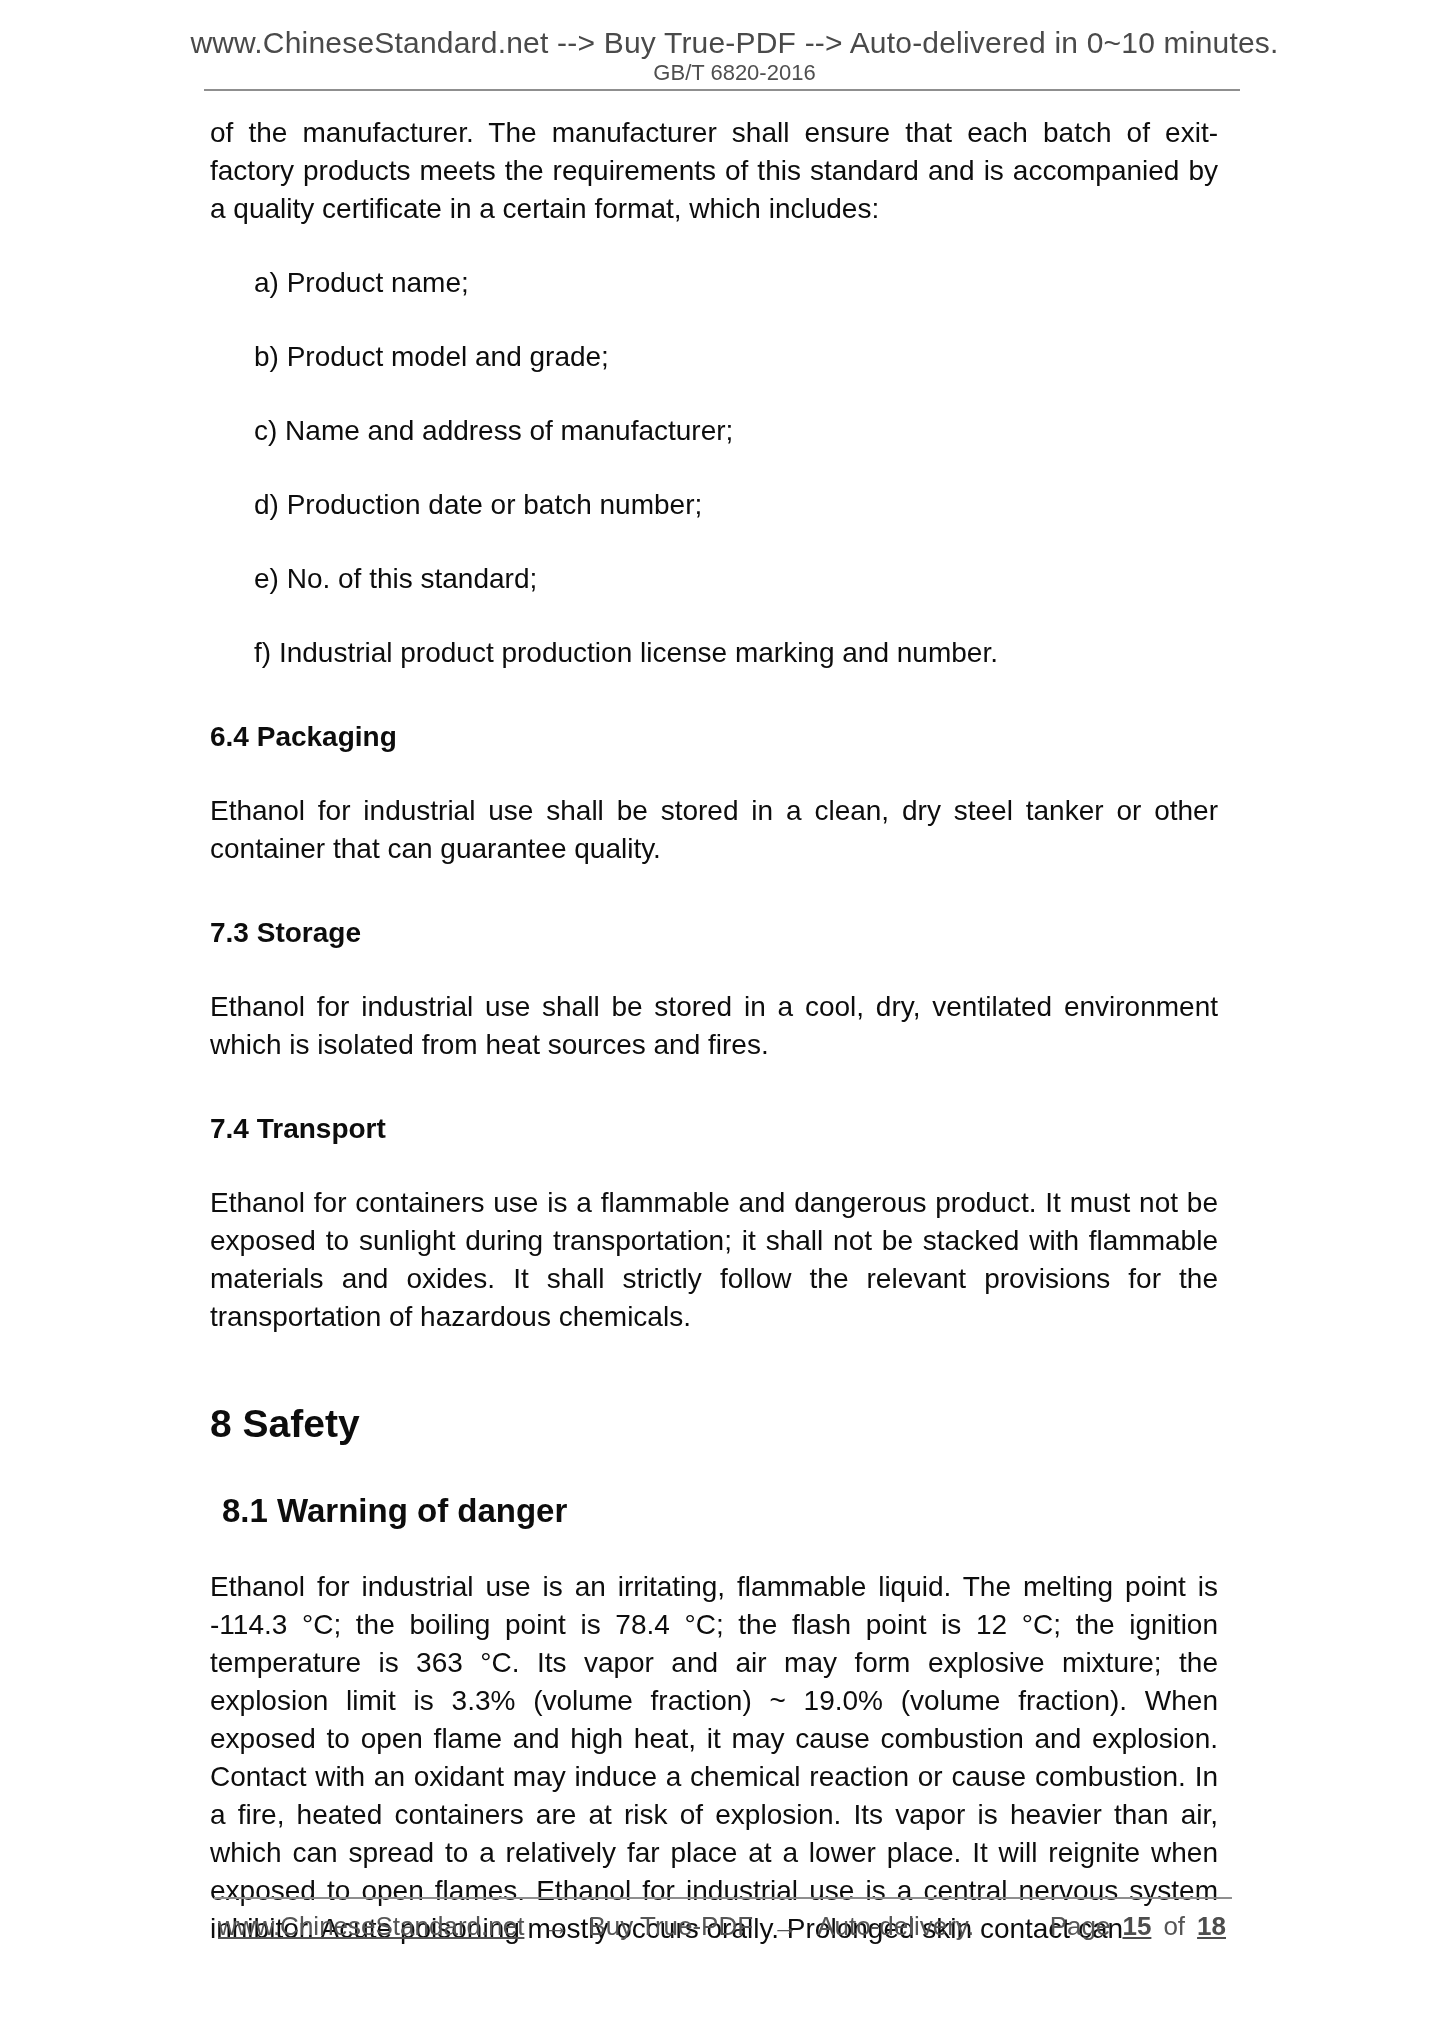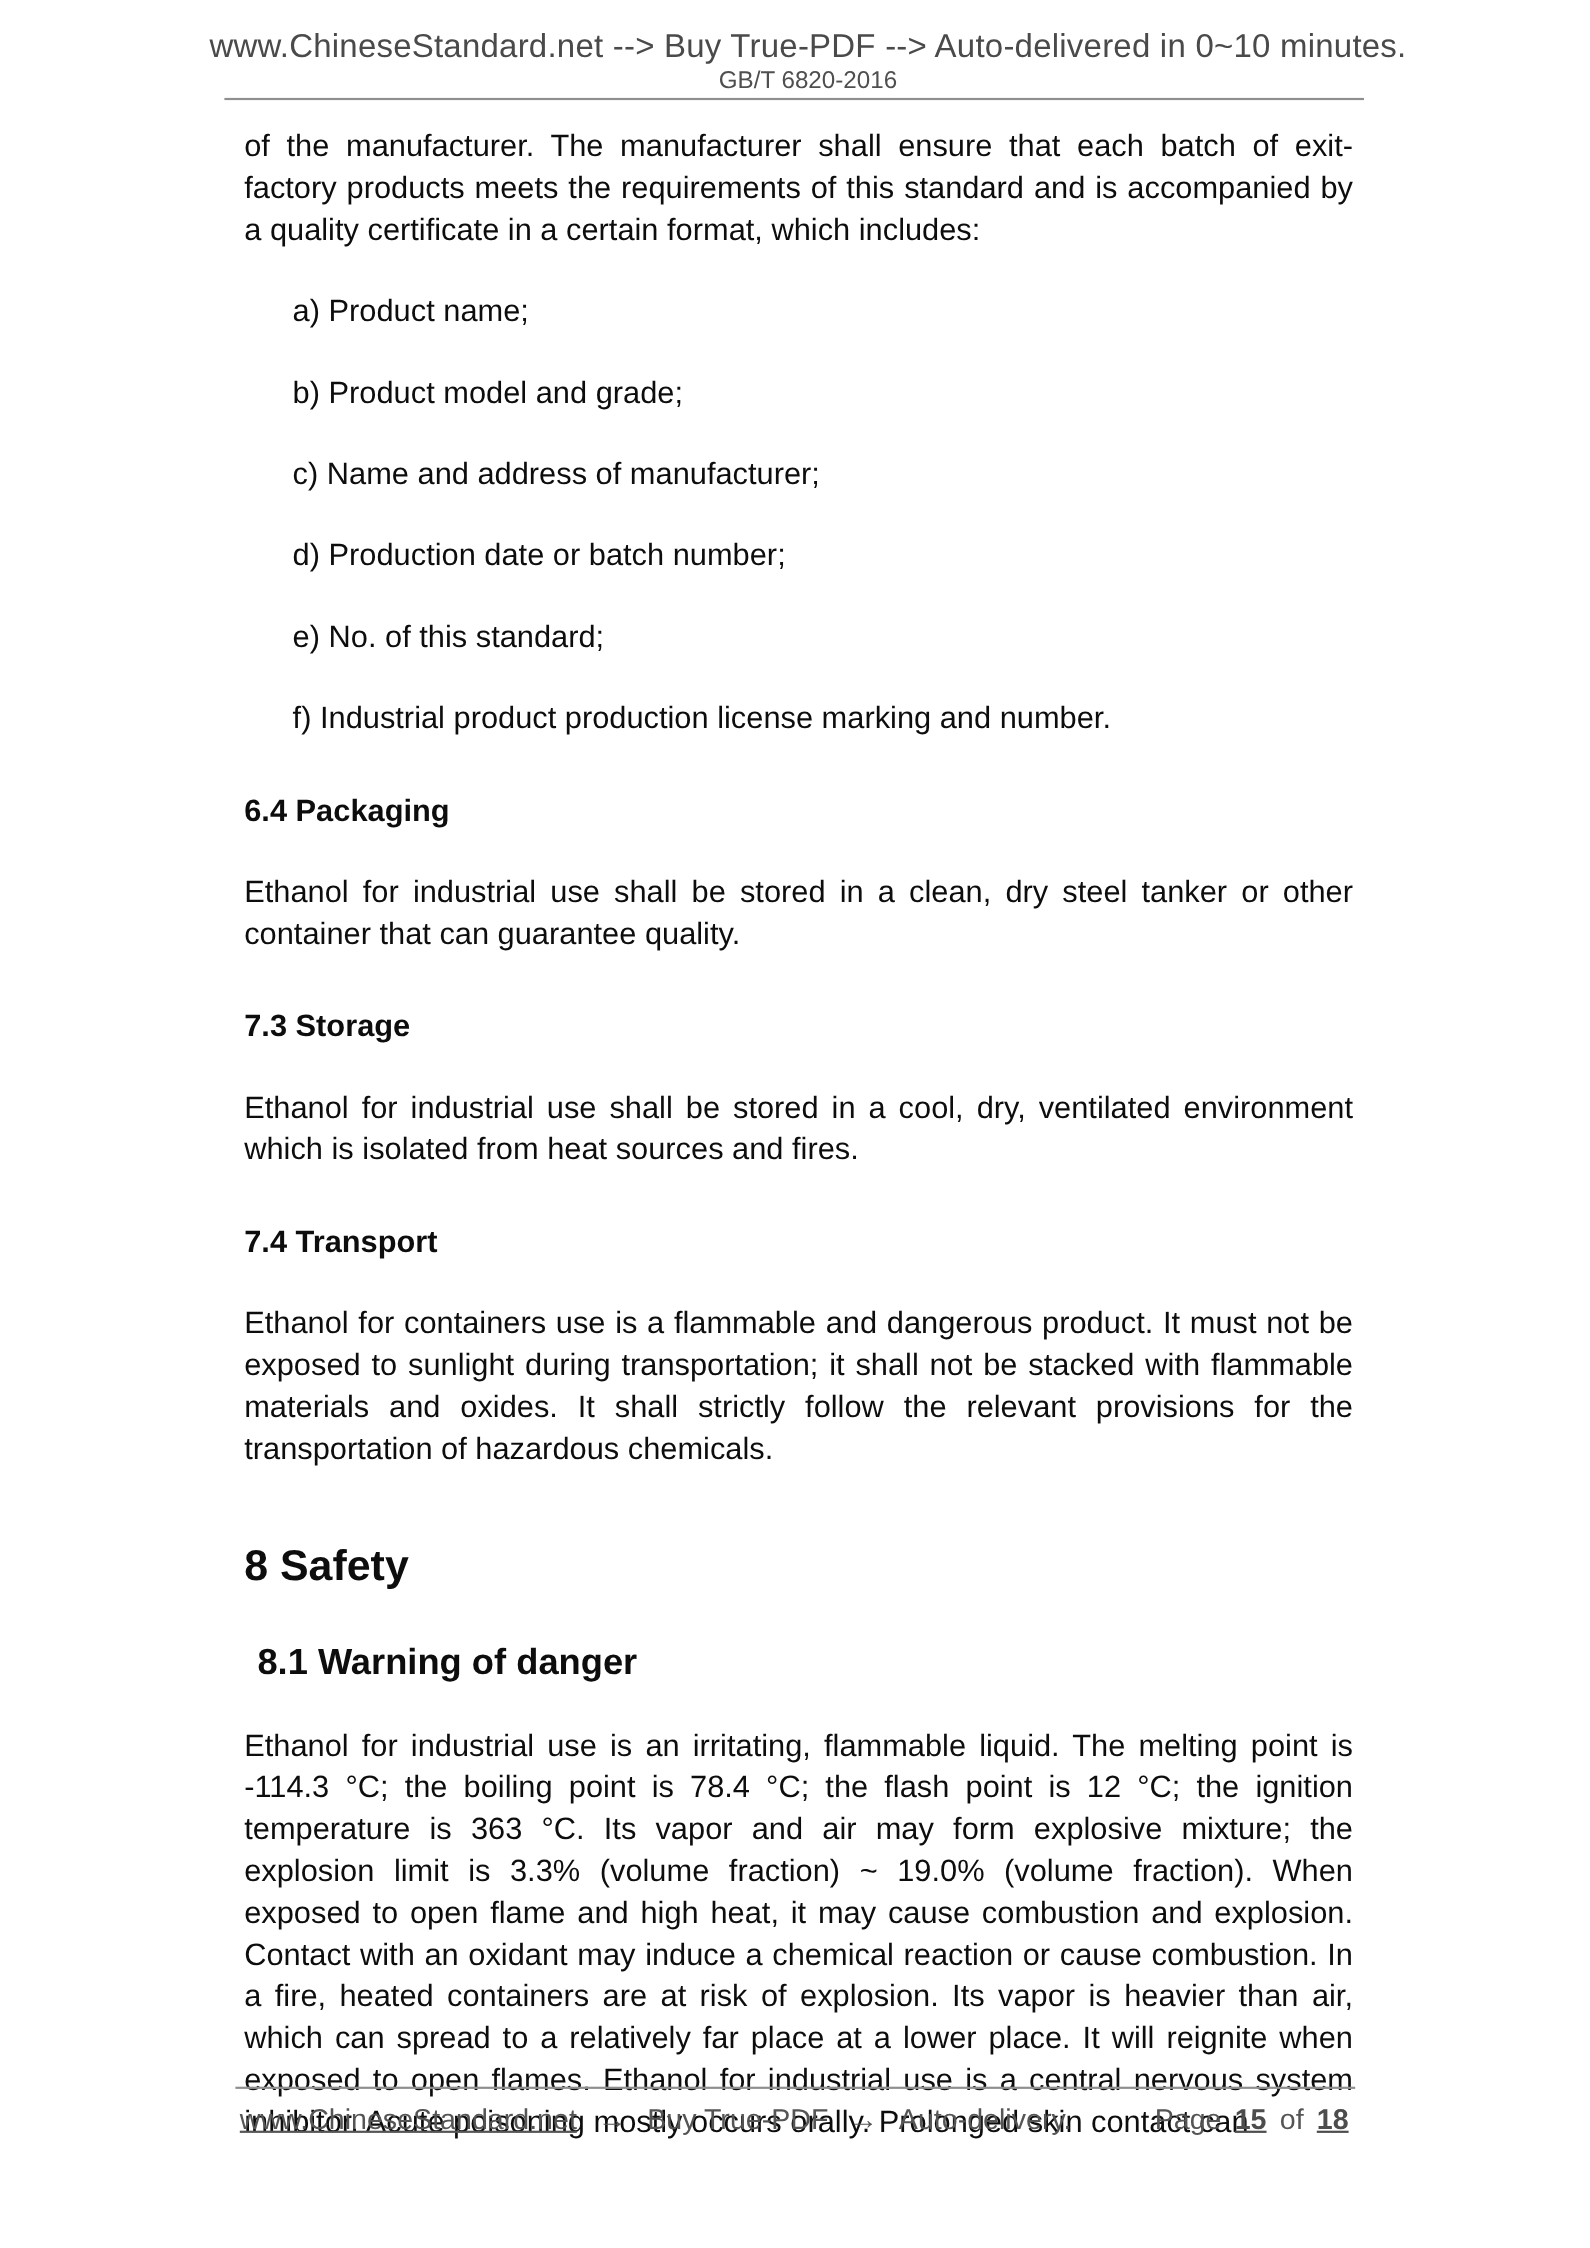--- a/index.html
+++ b/index.html
@@ -36,21 +36,21 @@
     position: absolute;
     top: 89px;
     left: 204px;
     width: 1036px;
     border-top: 2px solid #8f8f8f;
   }
   
   .content {
     position: absolute;
     top: 114px;
-    left: 222px;
+    left: 210px;
     width: 1008px;
     color: #0d0d0d;
     font-size: 28px;
     line-height: 38px;
   }
   .para {
     margin: 0 0 36px 0;
     text-align: justify;
   }
   .para:last-child { margin-bottom: 0; }

